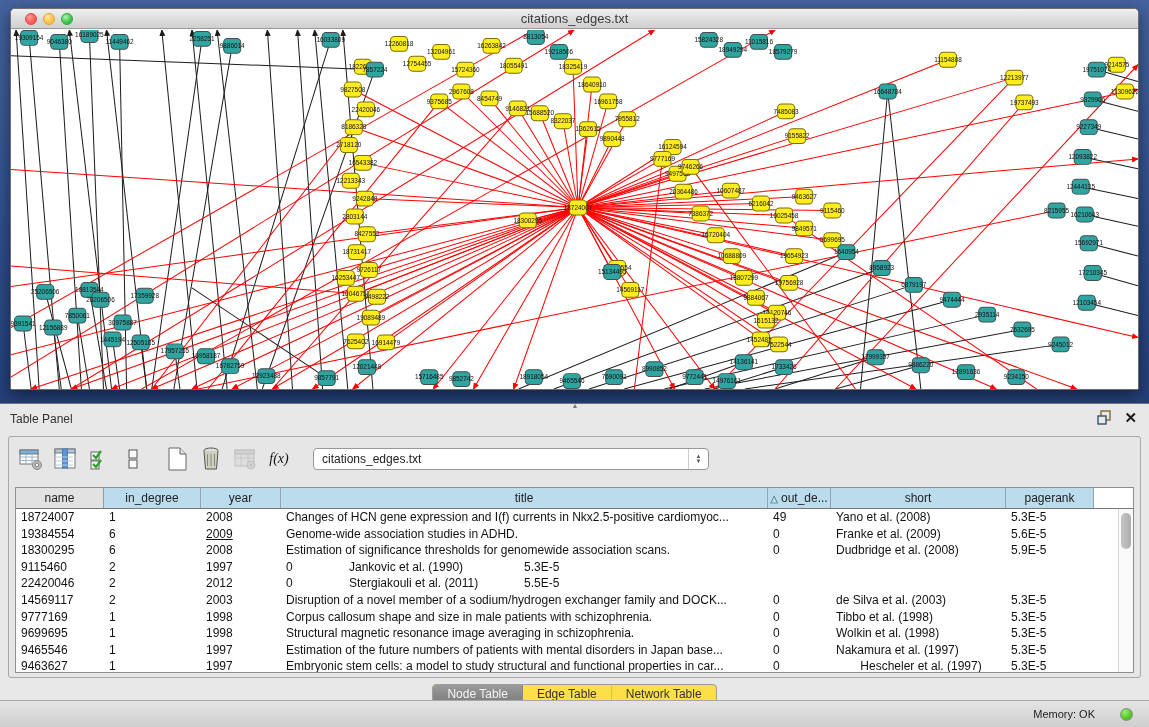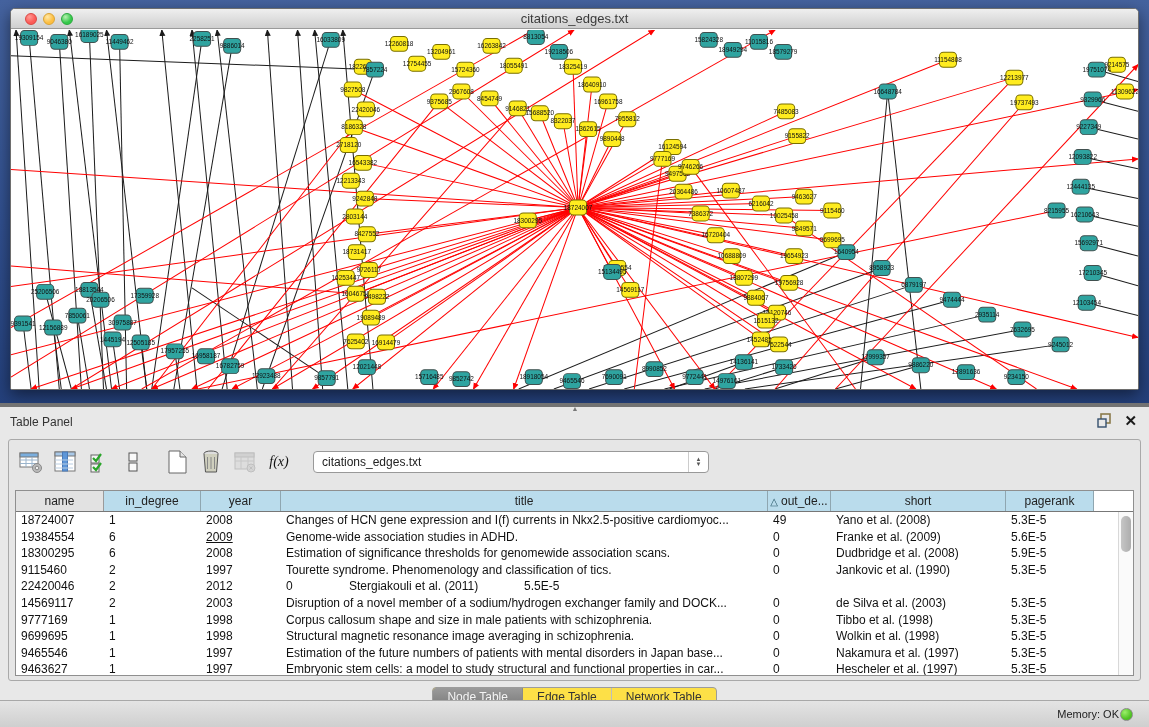--- a/index.html
+++ b/index.html
@@ -18,21 +18,21 @@
   .tl { width:12px; height:12px; border-radius:50%; display:inline-block; }
   .tl.red    { background:radial-gradient(circle at 35% 30%,#ff9a94,#fc5b57 60%); border:1px solid #d94743; }
   .tl.yellow { background:radial-gradient(circle at 35% 30%,#ffe9a8,#fdbe41 60%); border:1px solid #d9a334; }
   .tl.green  { background:radial-gradient(circle at 35% 30%,#b8f0b0,#34c84a 60%); border:1px solid #2aa73c; }
   .win-title { display:block; text-align:center; font-size:13px; color:#3a3a3a; line-height:19px; }
   .canvas-wrap { position:absolute; left:0; top:21px; right:0; bottom:0; background:#fff; }
   .canvas-wrap svg { display:block; width:100%; height:100%; }
 
   
   .table-panel { position:absolute; left:0; top:403px; width:1149px; height:297px;
-    background:#e8e8e8; border-top:4px solid #737373; }
+    background:#e8e8e8; border-top:1px solid #737373; }
   .splitter-handle { position:absolute; left:570px; top:-1px; width:10px; height:6px;
     color:#777; font-size:7px; line-height:5px; text-align:center; }
   .panel-header { height:28px; position:relative; }
   .panel-title { position:absolute; left:10px; top:8px; font-size:12px; color:#333; }
   .panel-header-icons { position:absolute; right:12px; top:6px; display:flex; gap:12px; align-items:center; }
   .float-ic svg { display:block; }
   .close-x { font-size:15px; font-weight:bold; color:#1a1a1a; line-height:15px; }
 
   .sub-panel { position:absolute; left:8px; right:8px; top:32px; height:242px;
     border:1px solid #a9a9a9; border-radius:3px; background:#e6e6e6; }
@@ -70,21 +70,21 @@
   .seg { font-size:12px; color:#333; line-height:18px; padding:0 14px;
     border-right:1px solid #bdbdbd; }
   .seg:last-child { border-right:none; }
   .seg.active { background:linear-gradient(180deg,#9b9b9b,#7e7e7e); color:#f4f4f4;
     border-right:1px solid #8a8a8a; }
 
   
   .status-bar { position:absolute; left:0; top:700px; width:1149px; height:27px;
     background:linear-gradient(180deg,#e4e4e4,#cfcfcf); border-top:1px solid #a8a8a8;
     display:flex; align-items:center; justify-content:flex-end; }
-  .mem-label { font-size:11px; color:#222; margin-right:1px; }
+  .mem-label { font-size:11px; color:#222; margin-right:25px; }
   .mem-dot { width:13px; height:13px; border-radius:50%; margin-right:16px;
     background:radial-gradient(circle at 35% 30%,#9bef6a,#4ec122 65%); border:1px solid #8a8a8a; }
 </style>
 </head>
 <body>
 
 <div class="desktop">
   <div class="graph-window">
     <div class="titlebar">
       <span class="traffic">
@@ -898,21 +898,20 @@
             <div class="td" style="width: 80px;">2008</div>
             <div class="td" style="width: 487px;">Estimation of significance thresholds for genomewide association scans.</div>
             <div class="td" style="width: 63px;">0</div>
             <div class="td" style="width: 175px;">Dudbridge et al. (2008)</div>
             <div class="td" style="width: 88px;">5.9E-5</div>
           </div>
           <div class="tr">
             <div class="td" style="width: 88px;">9115460</div>
             <div class="td" style="width: 97px;">2</div>
             <div class="td" style="width: 80px;">1997</div>
-            <div class="td" style="width: 487px;">Tourette syndrome. Phenomenology and classification of tics.</div>
             <div class="td" style="width: 63px;">0</div>
             <div class="td" style="width: 175px;">Jankovic et al. (1990)</div>
             <div class="td" style="width: 88px;">5.3E-5</div>
           </div>
           <div class="tr">
             <div class="td" style="width: 88px;">22420046</div>
             <div class="td" style="width: 97px;">2</div>
             <div class="td" style="width: 80px;">2012</div>
             <div class="td" style="width: 63px;">0</div>
             <div class="td" style="width: 175px;">Stergiakouli et al. (2011)</div>
@@ -953,21 +952,21 @@
             <div class="td" style="width: 63px;">0</div>
             <div class="td" style="width: 175px;">Nakamura et al. (1997)</div>
             <div class="td" style="width: 88px;">5.3E-5</div>
           </div>
           <div class="tr">
             <div class="td" style="width: 88px;">9463627</div>
             <div class="td" style="width: 97px;">1</div>
             <div class="td" style="width: 80px;">1997</div>
             <div class="td" style="width: 487px;">Embryonic stem cells: a model to study structural and functional properties in car...</div>
             <div class="td" style="width: 63px;">0</div>
-            <div class="td" style="width: 175px;">Hescheler et al. (1997)</div>
+            <div class="td" style="width: 175px; text-align: center;">Hescheler et al. (1997)</div>
             <div class="td" style="width: 88px;">5.3E-5</div>
           </div>
         </div>
       <div class="vscroll">
         <div class="vthumb"></div>
       </div>
     </div>
   </div>
 
   <div class="tabs-row">

